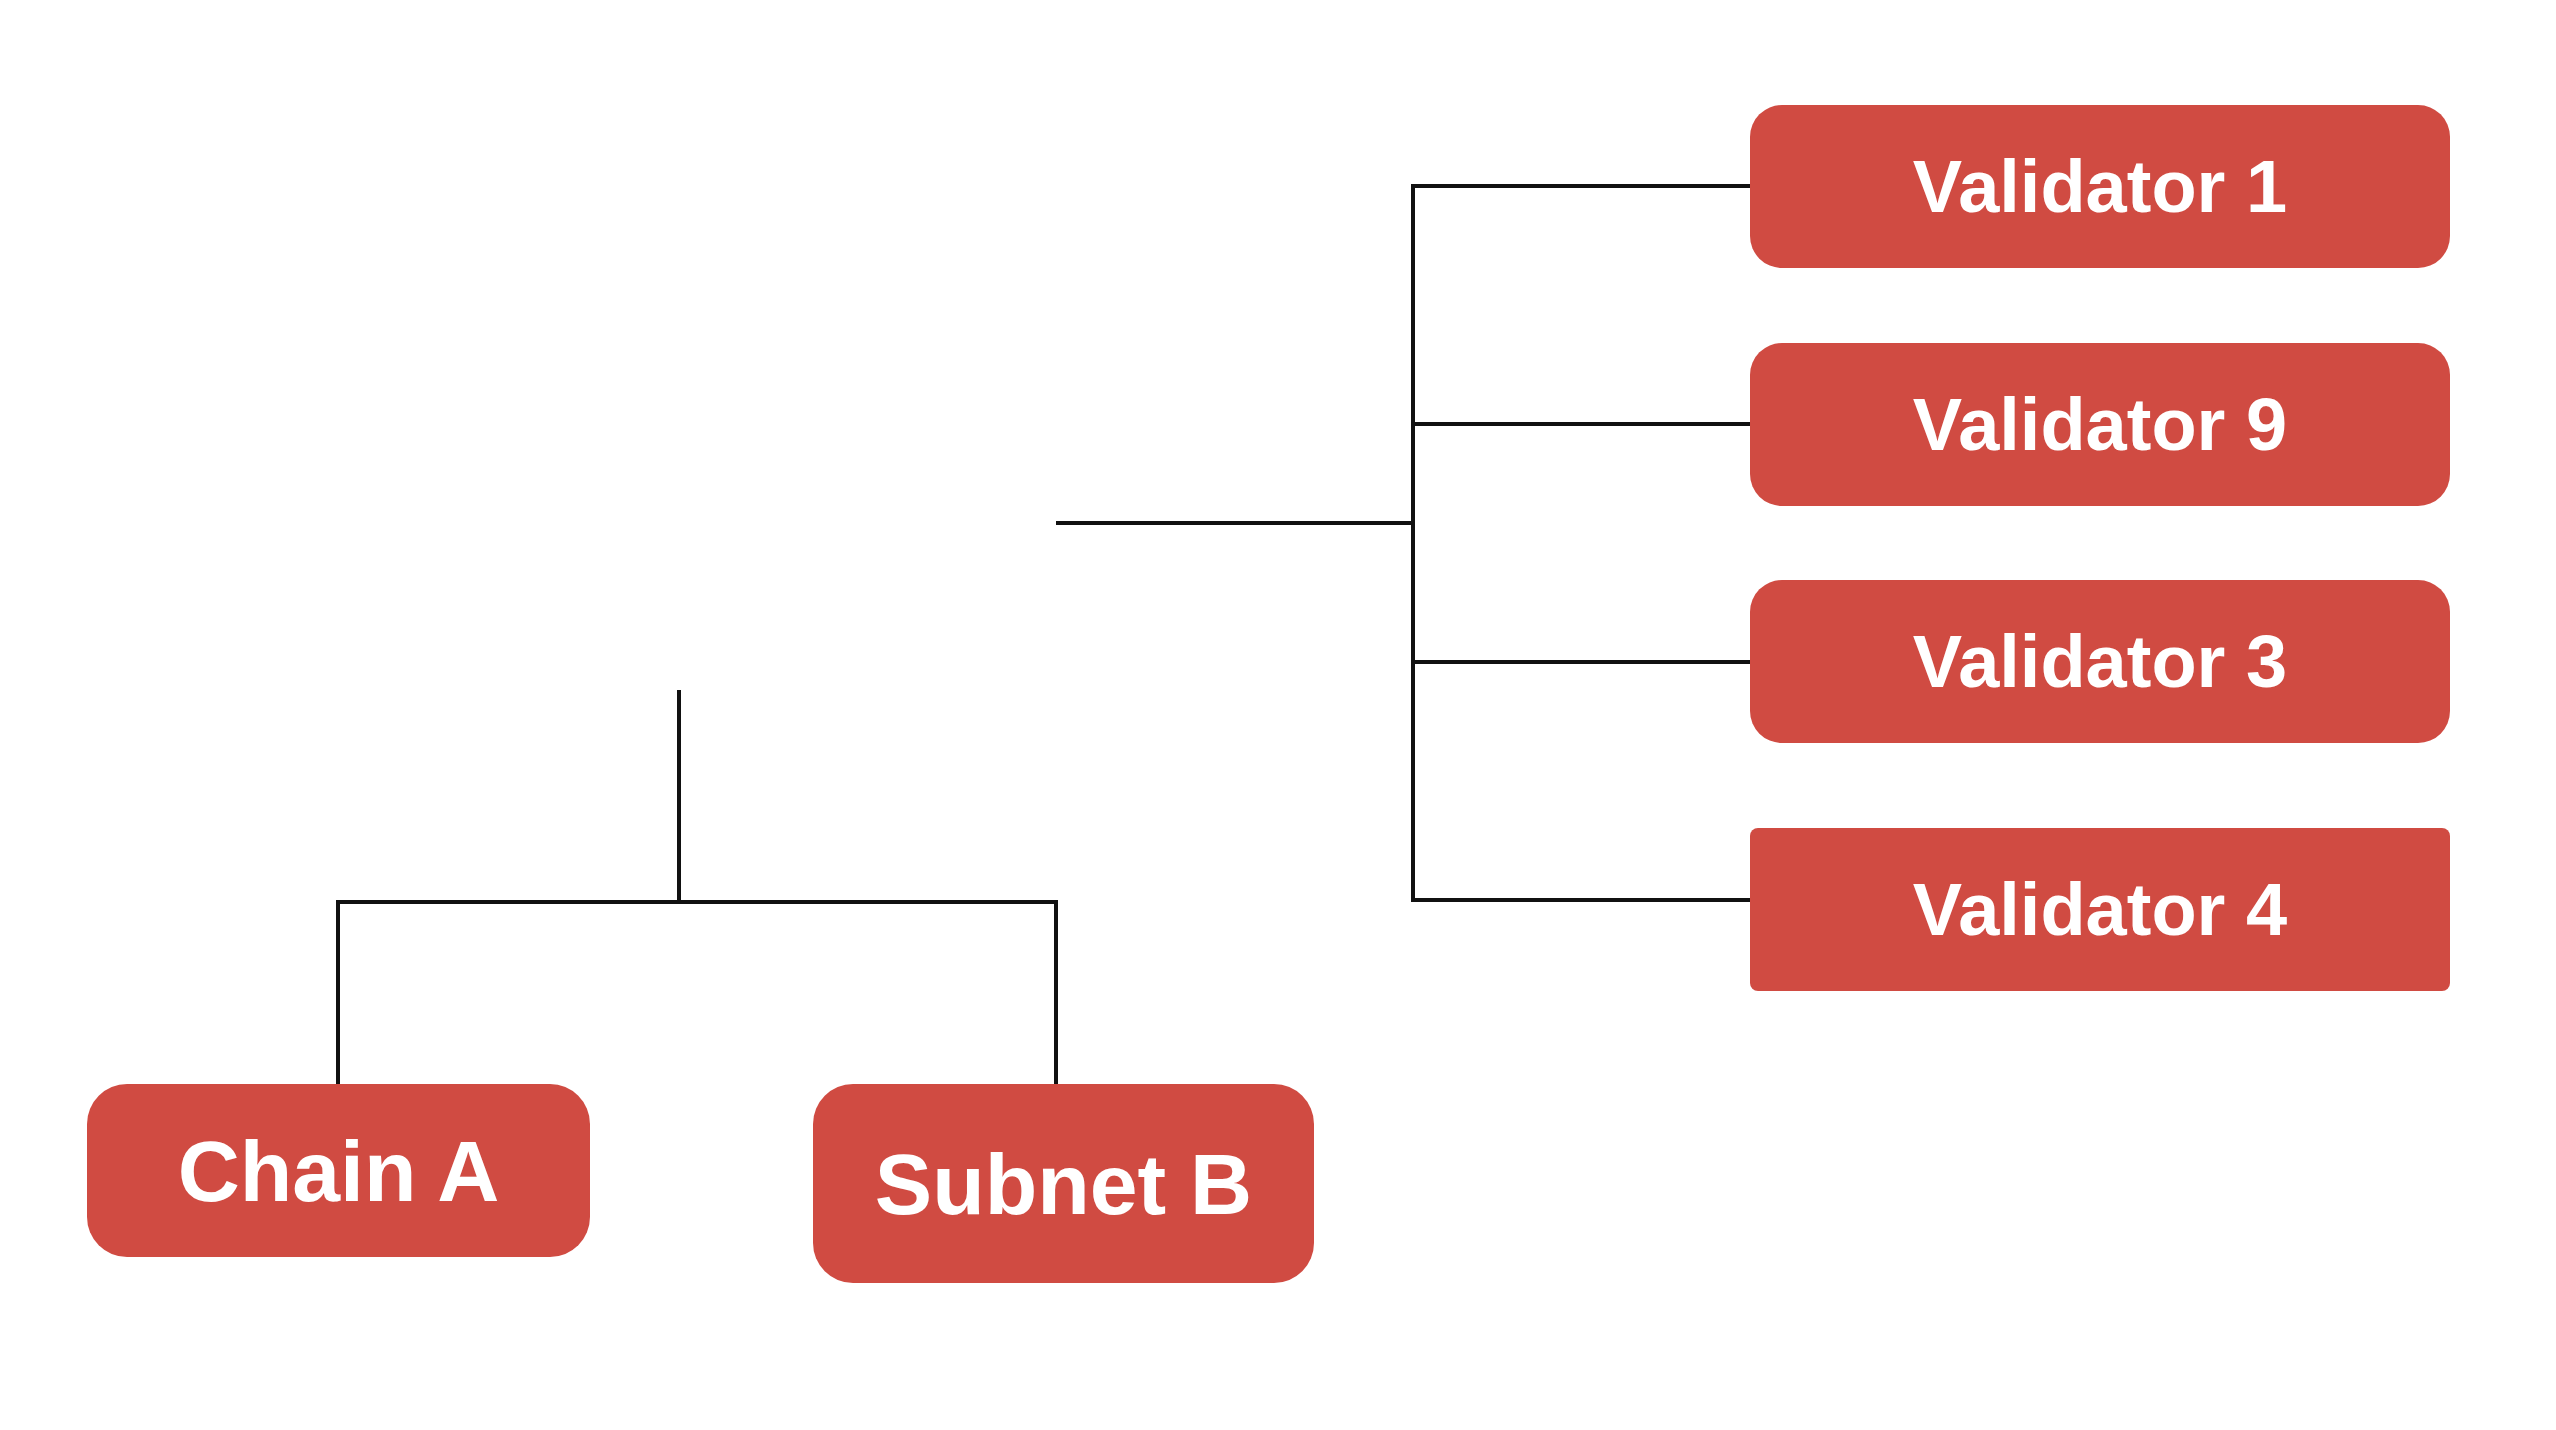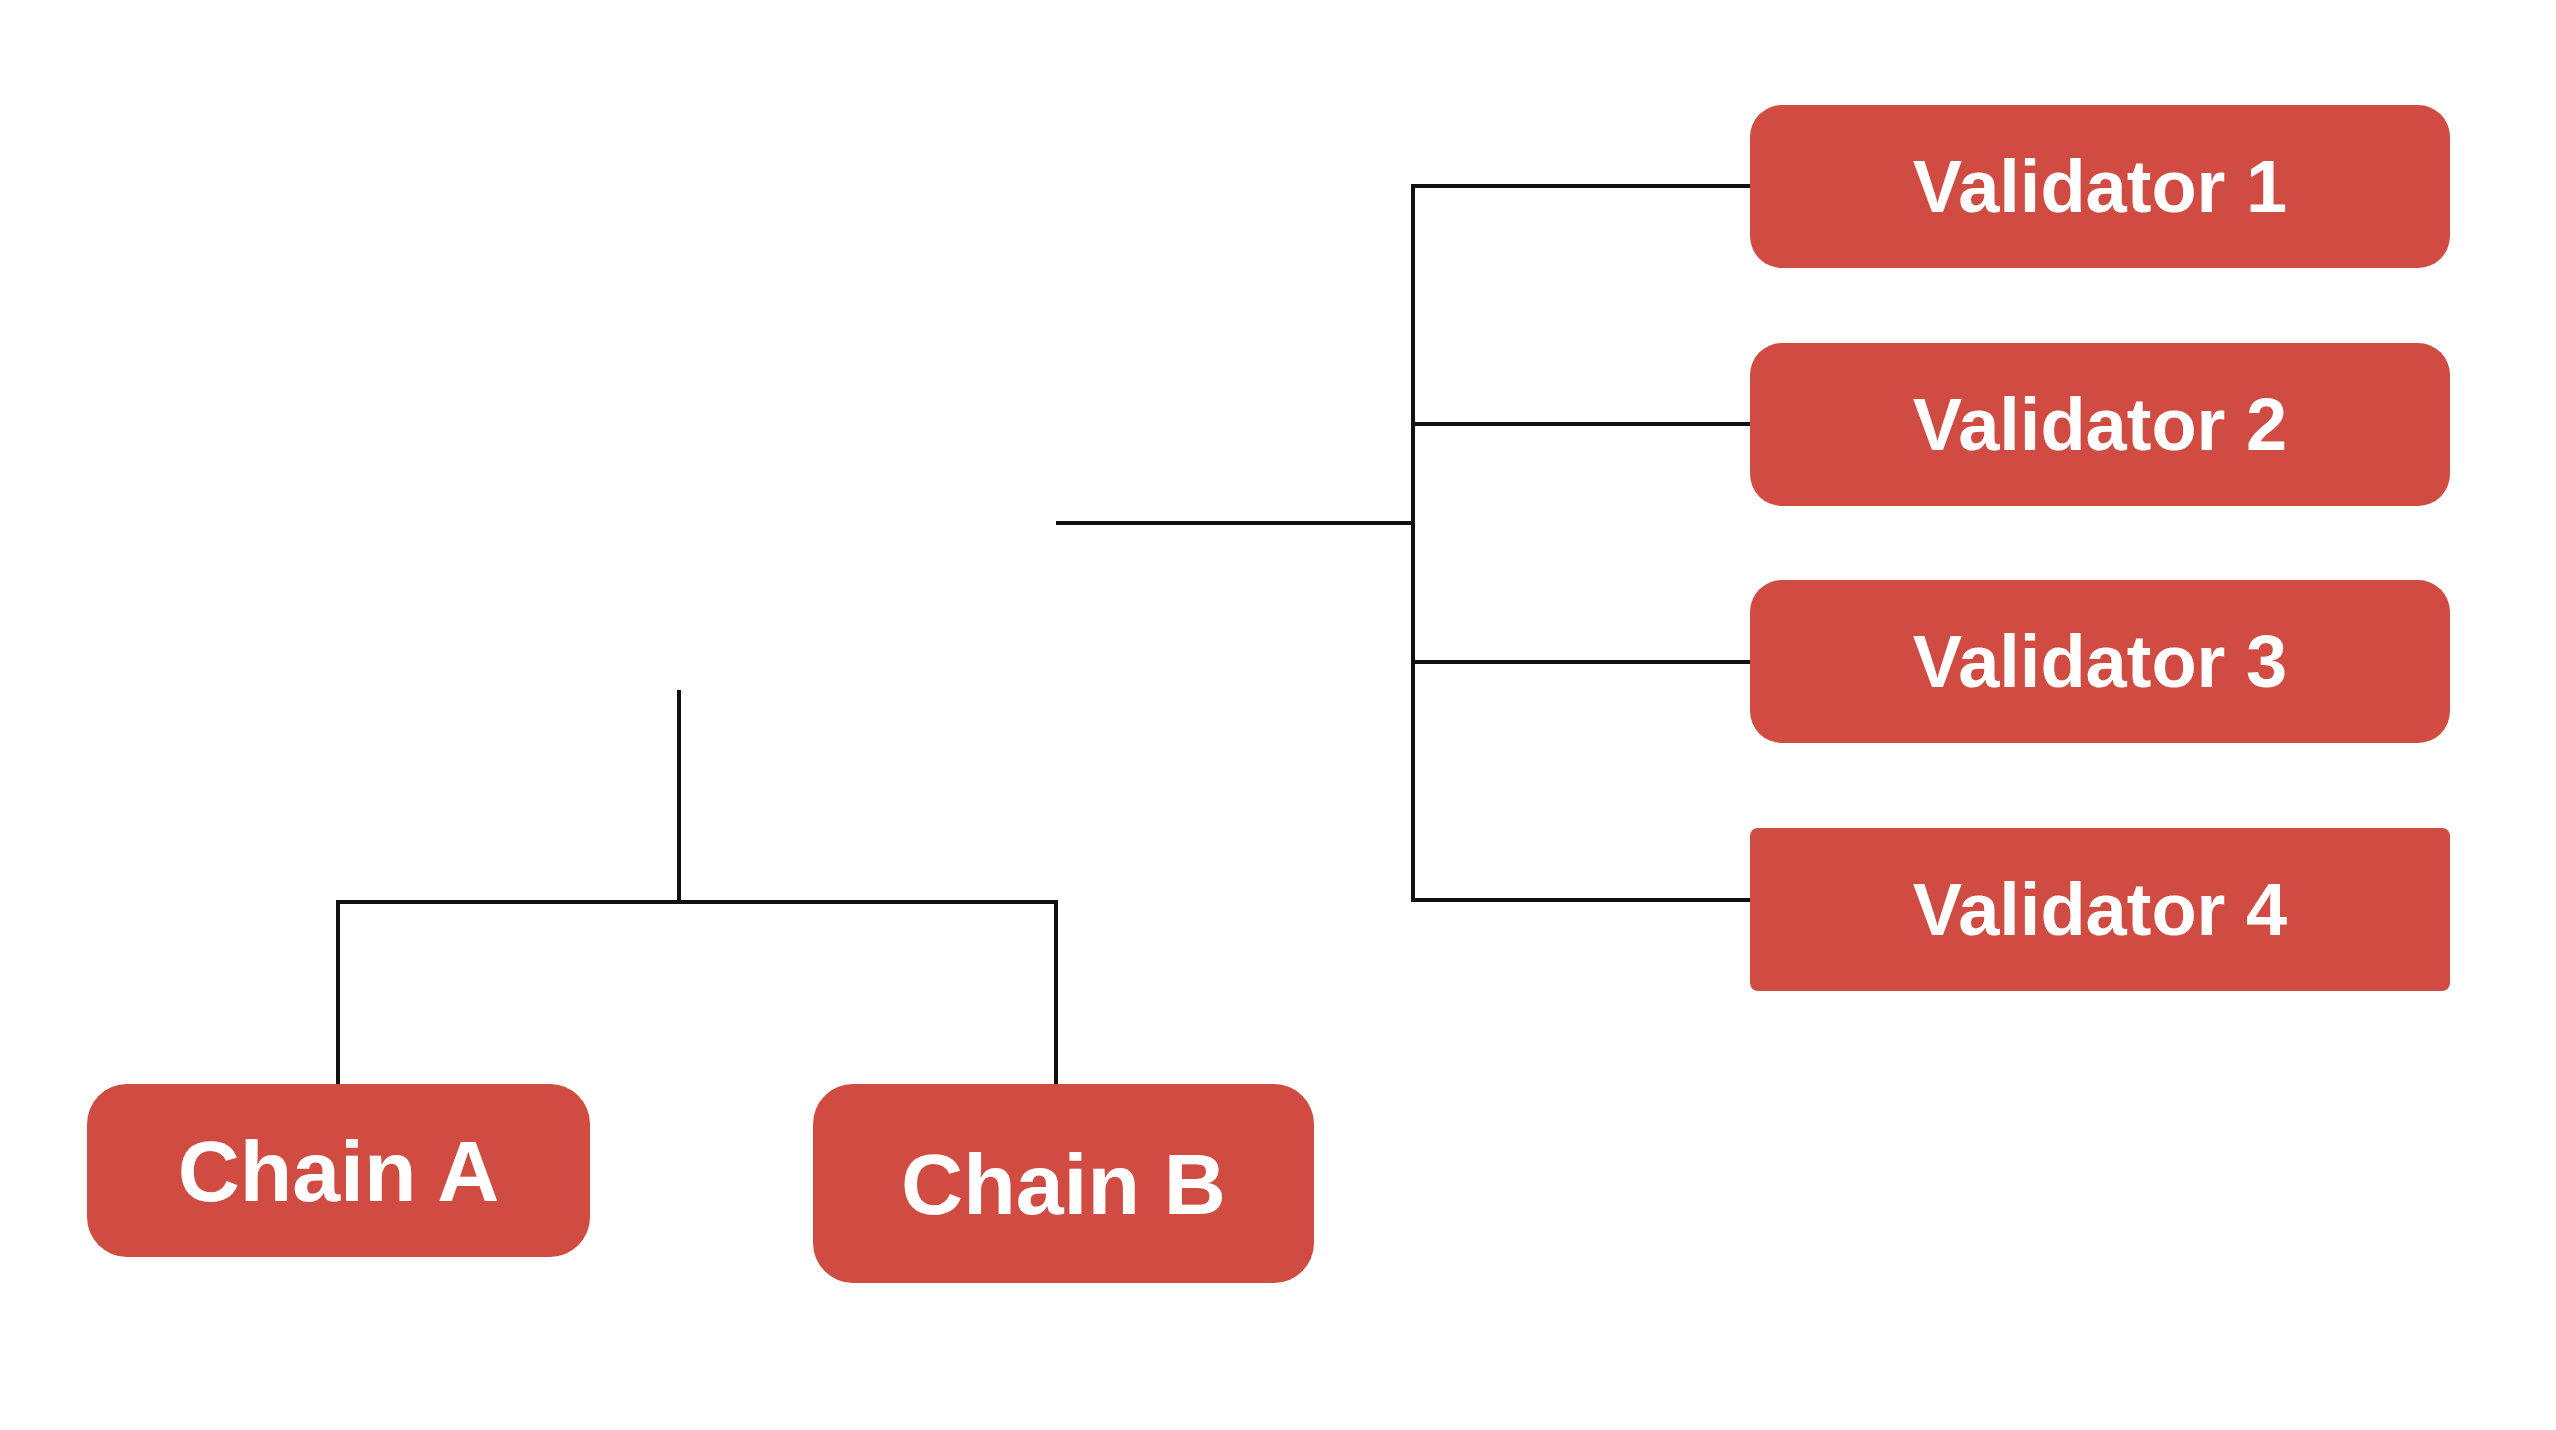--- a/index.html
+++ b/index.html
@@ -55,29 +55,29 @@
   <div class="edge v" style="left:677px; top:690px; height:214px;"></div>
   <div class="edge h" style="left:336px; top:900px; width:722px;"></div>
   <div class="edge v" style="left:336px; top:900px; height:186px;"></div>
   <div class="edge v" style="left:1054px; top:900px; height:186px;"></div>
 
 
   <div class="node" style="left:1750px; top:105px; width:700px; height:163px; border-radius:32px; font-size:74px;">
     <span>Validator 1</span>
   </div>
   <div class="node" style="left:1750px; top:343px; width:700px; height:163px; border-radius:32px; font-size:74px;">
-    <span>Validator 2</span>
+    <span>Validator 9</span>
   </div>
   <div class="node" style="left:1750px; top:580px; width:700px; height:163px; border-radius:32px; font-size:74px;text-align:right;">
     <span>Validator 3</span>
   </div>
   <div class="node" style="left:1750px; top:828px; width:700px; height:163px; border-radius:8px; font-size:74px;">
     <span>Validator 4</span>
   </div>
 
   <div class="node" style="left:87px; top:1084px; width:503px; height:173px; border-radius:40px; font-size:86px;">
     <span>Chain A</span>
   </div>
   <div class="node" style="left:813px; top:1084px; width:501px; height:199px; border-radius:40px; font-size:86px;">
-    <span>Chain B</span>
+    <span>Subnet B</span>
   </div>
 
 </div>
 
 </body></html>

